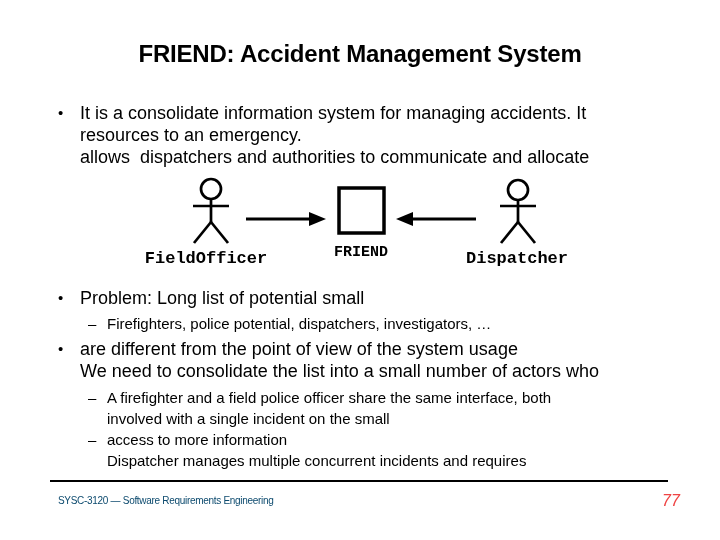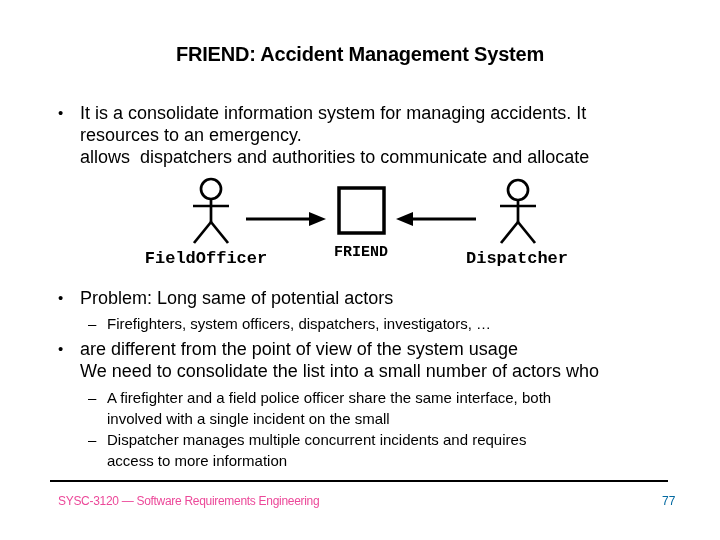--- a/index.html
+++ b/index.html
@@ -5,41 +5,41 @@
   html,body { margin:0; padding:0; background:#fff; }
   .slide {
     position:relative; width:720px; height:540px;
     background:#ffffff; color:#000;
     font-family:"Liberation Sans", sans-serif;
     overflow:hidden;
   }
   .title {
     position:absolute; top:38px; left:0; right:0;
     margin:0; text-align:center;
-    font-size:20px; font-weight:bold; line-height:32px;
+    font-size:24px; font-weight:bold; line-height:32px;
     letter-spacing:-0.2px;
   }
   .bullet { position:absolute; display:flex; align-items:flex-start; }
   .l1 { left:58px; width:612px; font-size:18px; line-height:22px; }
   .l1 > .glyph { flex:0 0 22px; font-size:15px; line-height:22px; }
   .l2 { left:88px; width:580px; font-size:15px; line-height:21px; }
   .l2 > .glyph { flex:0 0 19px; font-size:15px; line-height:21px; }
   .btext { flex:1; }
   .line { white-space:pre-wrap; }
   .diagram { position:absolute; top:170px; left:0; }
   .mono17 { font-family:"Liberation Mono","DejaVu Sans Mono",monospace; font-size:17px; font-weight:bold; fill:#000; }
   .mono15 { font-family:"Liberation Mono","DejaVu Sans Mono",monospace; font-size:15px; font-weight:bold; fill:#000; }
   .divider { position:absolute; top:480px; left:50px; width:618px; height:2px; background:#000; }
   .footer-left {
     position:absolute; top:494px; left:58px;
-    font-size:12px; line-height:14px; color:#ec4899; letter-spacing:-0.3px;
+    font-size:10px; line-height:14px; color:#0c4a6e; letter-spacing:-0.3px;
   }
   .footer-page {
     position:absolute; top:494px; left:662px; width:34px;
-    font-size:12px; line-height:14px; color:#0369a1;
+    font-size:16px; line-height:14px; color:#ef4444;font-style:italic;
   }
 </style>
 </head>
 <body>
 
 <div class="slide">
 
   <h1 class="title">FRIEND: Accident Management System</h1>
 
   <div class="bullet l1" style="top:102px">
@@ -80,28 +80,28 @@
       <line x1="500" y1="36" x2="536" y2="36"></line>
       <line x1="518" y1="52" x2="501" y2="73"></line>
       <line x1="518" y1="52" x2="535" y2="73"></line>
     </g>
     <text class="mono17" x="517" y="93" text-anchor="middle">Dispatcher</text>
   </svg>
 
   <div class="bullet l1" style="top:287px">
     <span class="glyph">•</span>
     <div class="btext">
-      <div class="line">Problem: Long same of potential actors</div>
+      <div class="line">Problem: Long list of potential small</div>
     </div>
   </div>
 
   <div class="bullet l2" style="top:313px">
     <span class="glyph">–</span>
     <div class="btext">
-      <div class="line">Firefighters, system officers, dispatchers, investigators, …</div>
+      <div class="line">Firefighters, police potential, dispatchers, investigators, …</div>
     </div>
   </div>
 
   <div class="bullet l1" style="top:338px">
     <span class="glyph">•</span>
     <div class="btext">
       <div class="line">are different from the point of view of the system usage</div>
       <div class="line">We need to consolidate the list into a small number of actors who</div>
     </div>
   </div>
@@ -110,22 +110,22 @@
     <span class="glyph">–</span>
     <div class="btext">
       <div class="line">A firefighter and a field police officer share the same interface, both</div>
       <div class="line">involved with a single incident on the small</div>
     </div>
   </div>
 
   <div class="bullet l2" style="top:429px">
     <span class="glyph">–</span>
     <div class="btext">
+      <div class="line">access to more information</div>
       <div class="line">Dispatcher manages multiple concurrent incidents and requires</div>
-      <div class="line">access to more information</div>
     </div>
   </div>
 
   <div class="divider"></div>
   <div class="footer-left">SYSC-3120 — Software Requirements Engineering</div>
   <div class="footer-page">77</div>
 
 </div>
 
 </body></html>

